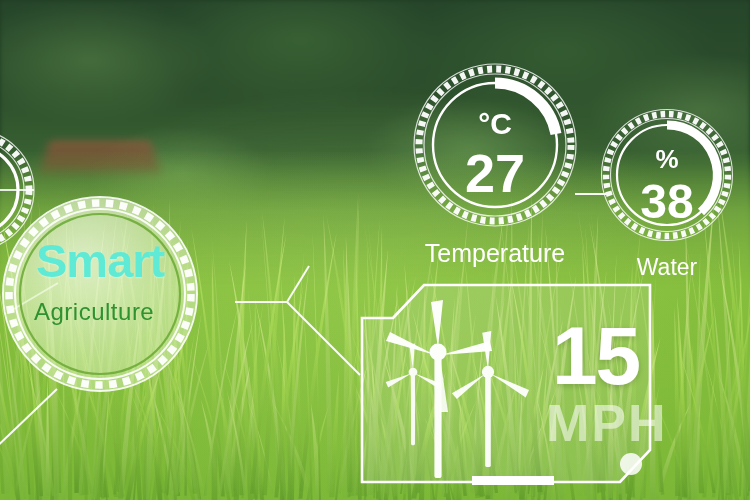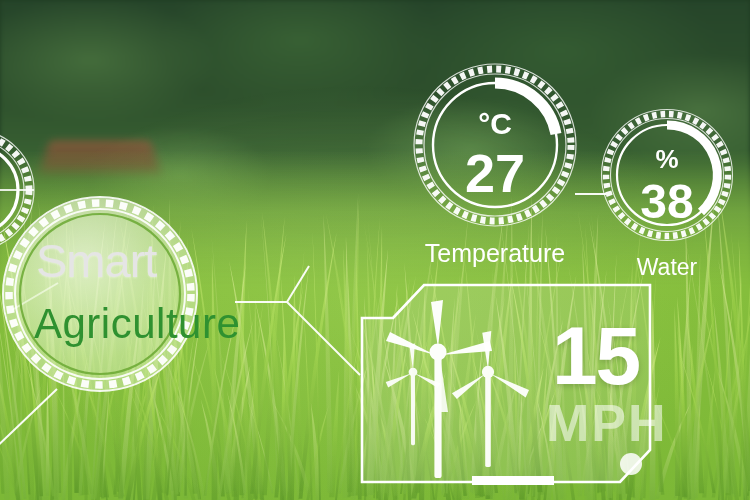--- a/index.html
+++ b/index.html
@@ -49,21 +49,21 @@
   .g-unit{font-weight:700;fill:#fff;}
   .g-val{font-weight:700;fill:#fff;}
   .g-label{font-weight:400;fill:#fff;}
 
   
   .sa-disc{
     position:absolute;border-radius:50%;
     background:radial-gradient(circle at 42% 34%, rgba(242,250,228,.80), rgba(214,238,178,.62) 58%, rgba(190,226,150,.55) 100%);
   }
   .sa-t1{
-    position:absolute;color:#e5e5e5;font-weight:400;letter-spacing:-1px;
+    position:absolute;color:#5eead4;font-weight:700;letter-spacing:-1px;
     text-shadow:0 1px 2px rgba(255,255,255,.35);
   }
   .sa-t2{
     position:absolute;color:#2f9130;font-weight:400;letter-spacing:.5px;
   }
 
   
   .w-val{position:absolute;color:#fff;font-weight:700;letter-spacing:-2px;
          text-shadow:0 2px 6px rgba(0,0,0,.18);}
   .w-unit{position:absolute;color:rgba(255,255,255,.55);font-weight:700;letter-spacing:2px;}
@@ -457,21 +457,21 @@
     <div class="sa-disc" style="left:14px;top:10px;width:192px;height:192px"></div>
     <svg style="position:absolute;left:0;top:0" width="250" height="212" viewBox="0 0 250 212">
       <g fill="none">
         <circle cx="110" cy="106" r="97" stroke="#ffffff" stroke-width="2" opacity=".9"></circle>
         <circle cx="110" cy="106" r="91" stroke="#ffffff" stroke-width="7.5" stroke-dasharray="7.5 6.5" opacity=".95"></circle>
         <circle cx="110" cy="106" r="85" stroke="#ffffff" stroke-width="2" opacity=".9"></circle>
         <circle cx="110" cy="106" r="80" stroke="#6aa832" stroke-width="2.2" opacity=".85"></circle>
       </g>
     </svg>
     <div class="sa-t1" style="left:46px;top:48px;font-size:47px;line-height:50px">Smart</div>
-    <div class="sa-t2" style="left:44px;top:117px;font-size:42px;line-height:38px">Agriculture</div>
+    <div class="sa-t2" style="left:44px;top:105px;font-size:24px;line-height:38px">Agriculture</div>
   </div>
 
 
   <div class="hud" style="left:412px;top:62px;width:166px;height:212px">
     <svg width="166" height="212" viewBox="0 0 166 212">
       <g fill="none">
         <circle cx="83" cy="83" r="62" stroke="#ffffff" stroke-width="2.4"></circle>
 
         <path d="M 83 21 A 62 62 0 0 1 144 72" stroke="#ffffff" stroke-width="11" stroke-linecap="butt"></path>
         <circle cx="83" cy="83" r="76" stroke="#ffffff" stroke-width="7" stroke-dasharray="5 4.2" opacity=".95"></circle>

